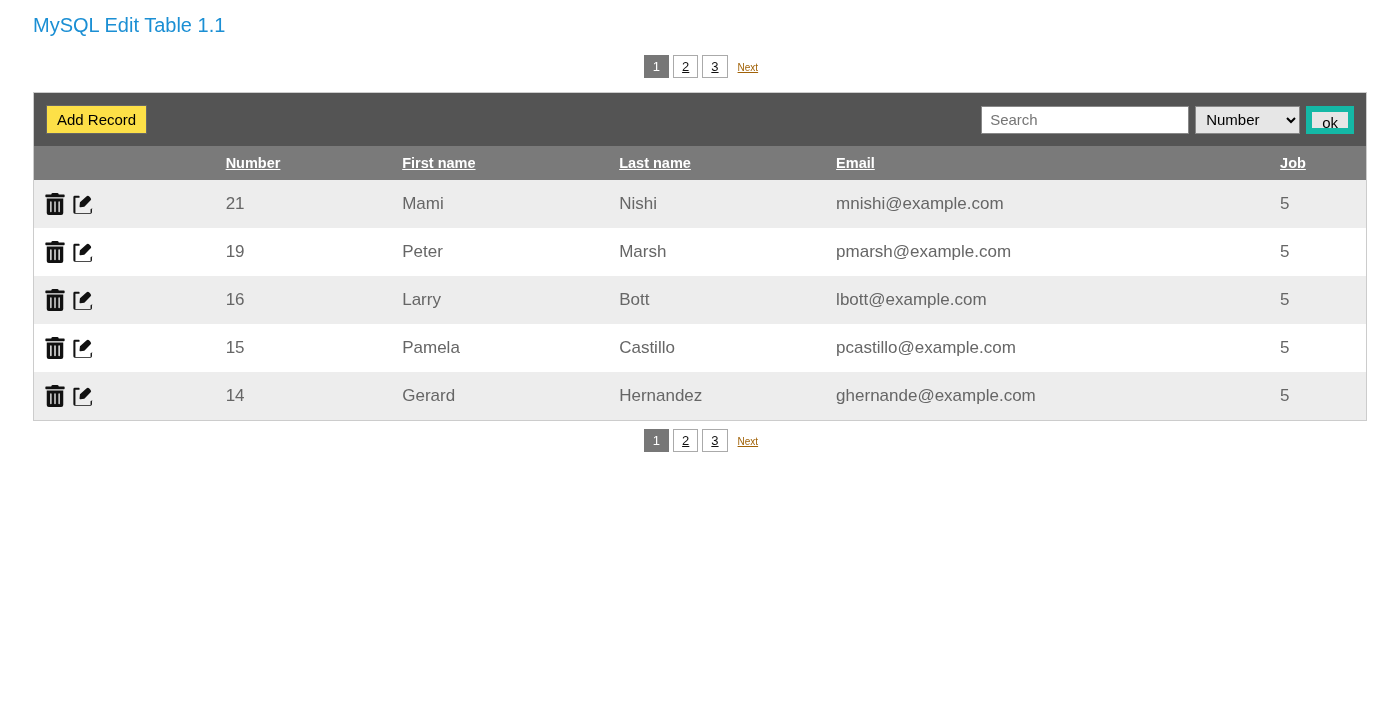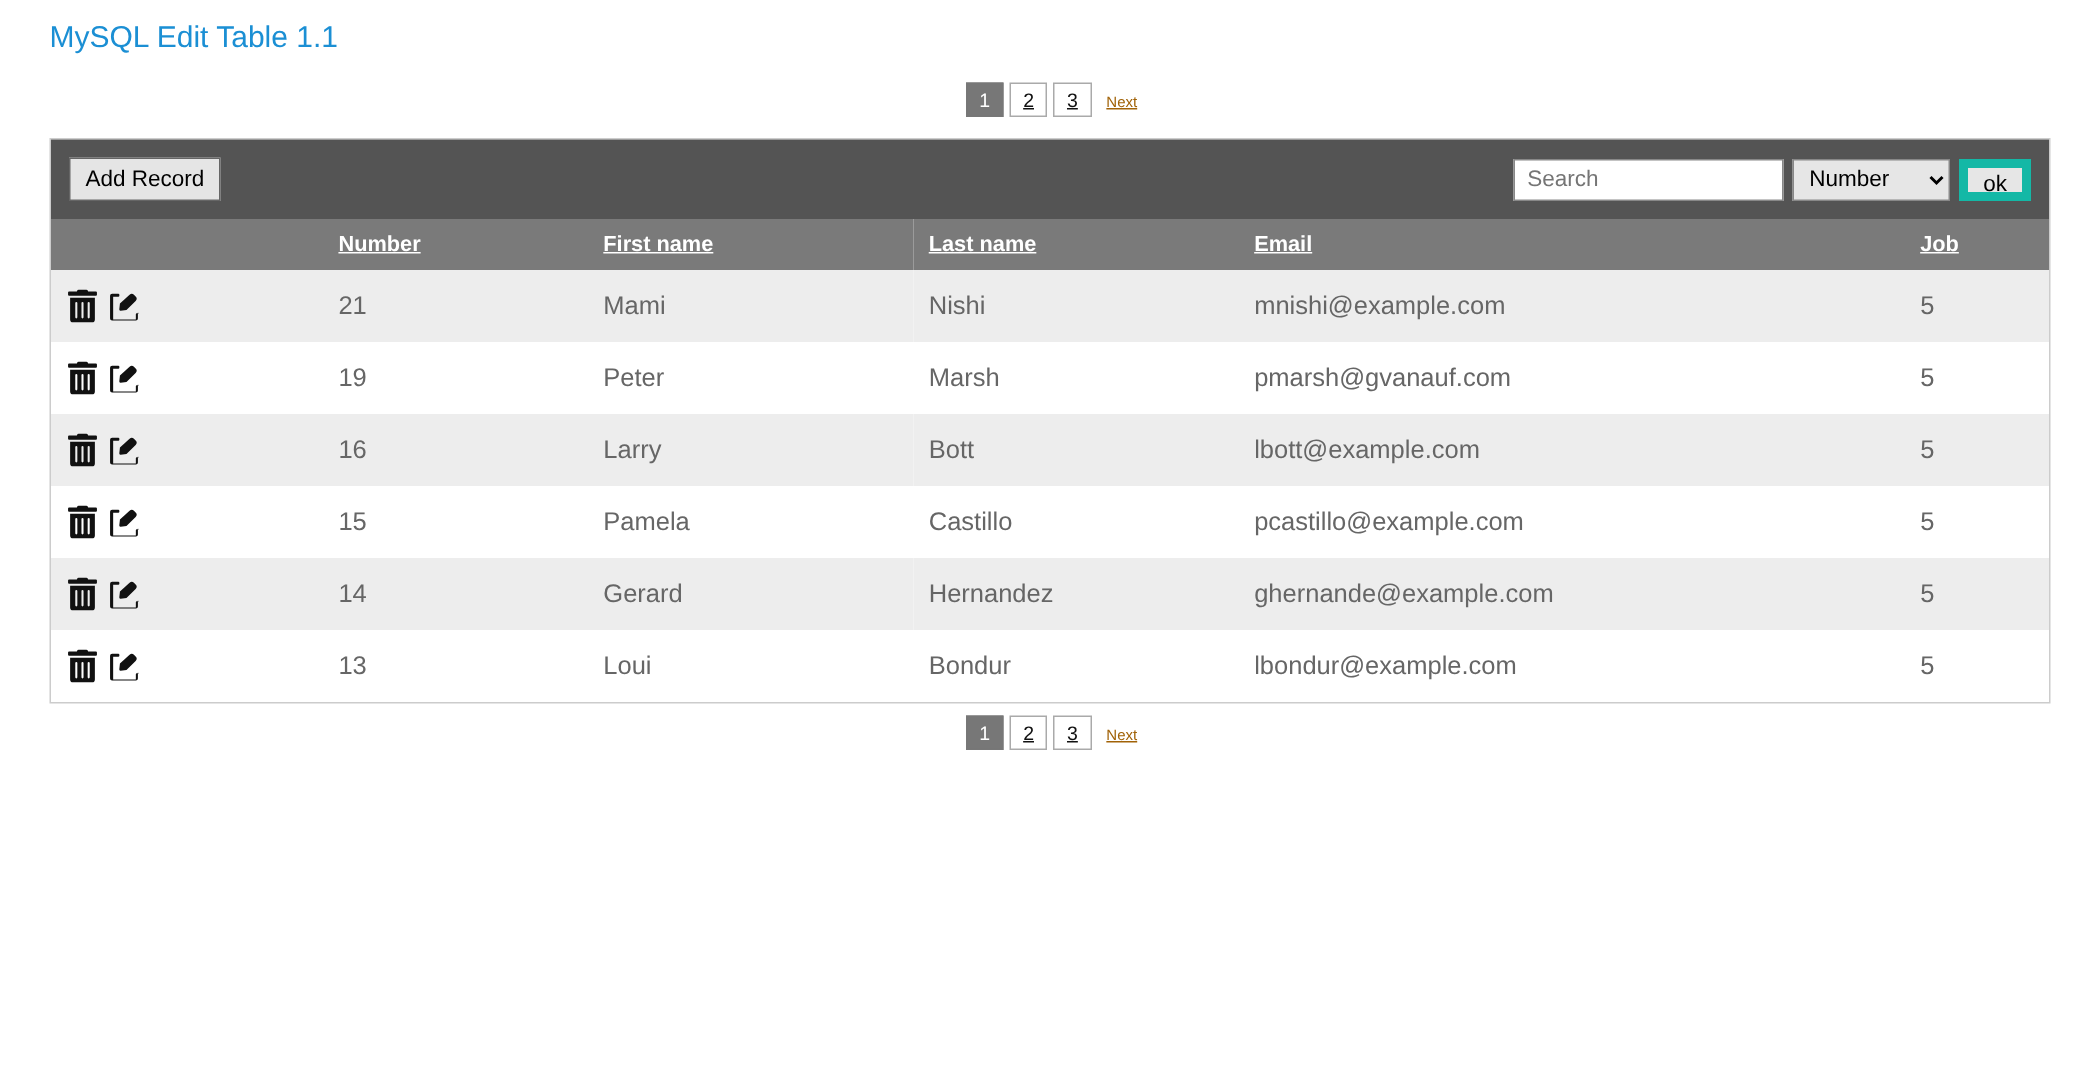--- a/index.html
+++ b/index.html
@@ -50,34 +50,34 @@
     border: 1px solid #ccc;
   }
   .toolbar {
     background: #545454;
     padding: 12px 12px;
     display: flex;
     align-items: center;
     justify-content: space-between;
   }
   .add-btn {
-    background: #e5e5e5;
+    background: #fde047;
     border: 1px solid #666;
     padding: 5px 10px;
     font-size: 15px;
     cursor: pointer;
     font-family: inherit;
   }
   .search-group {
     display: flex;
     align-items: center;
     gap: 6px;
   }
   .search-input {
-    width: 180px;
+    width: 208px;
     height: 28px;
     padding: 4px 8px;
     font-size: 15px;
     border: 1px solid #888;
     font-family: inherit;
   }
   .search-select {
     height: 28px;
     font-size: 15px;
     padding: 2px 6px;
@@ -185,21 +185,21 @@
         </tr>
         <tr>
           <td class="actions"><span class="icon"><svg viewBox="0 0 448 512" fill="currentColor">
                 <path d="M32 464a48 48 0 0048 48h288a48 48 0 0048-48V128H32zm272-256a16 16 0 0132 0v224a16 16 0 01-32 0zm-96 0a16 16 0 0132 0v224a16 16 0 01-32 0zm-96 0a16 16 0 0132 0v224a16 16 0 01-32 0zM432 32H312l-9.4-18.7A24 24 0 00281.1 0H166.8a24 24 0 00-21.5 13.3L136 32H16A16 16 0 000 48v32a16 16 0 0016 16h416a16 16 0 0016-16V48a16 16 0 00-16-16z"></path>
               </svg></span><span class="icon"><svg viewBox="0 0 512 512" fill="currentColor">
                 <path d="M402.6 83.2l26.2 26.2a48 48 0 010 67.9L286.9 319.2l-90.5 10.1a19.2 19.2 0 01-21.2-21.2l10.1-90.5L334.7 83.2a48 48 0 0167.9 0zM464 352v96a32 32 0 01-32 32H64a32 32 0 01-32-32V96a32 32 0 0132-32h96a16 16 0 0116 16v16a16 16 0 01-16 16H80v352h352v-80a16 16 0 0116-16h16a16 16 0 0116 16z"></path>
               </svg></span></td>
           <td>19</td>
           <td>Peter</td>
           <td>Marsh</td>
-          <td>pmarsh@gvanauf.com</td>
+          <td>pmarsh@example.com</td>
           <td>5</td>
         </tr>
         <tr>
           <td class="actions"><span class="icon"><svg viewBox="0 0 448 512" fill="currentColor">
                 <path d="M32 464a48 48 0 0048 48h288a48 48 0 0048-48V128H32zm272-256a16 16 0 0132 0v224a16 16 0 01-32 0zm-96 0a16 16 0 0132 0v224a16 16 0 01-32 0zm-96 0a16 16 0 0132 0v224a16 16 0 01-32 0zM432 32H312l-9.4-18.7A24 24 0 00281.1 0H166.8a24 24 0 00-21.5 13.3L136 32H16A16 16 0 000 48v32a16 16 0 0016 16h416a16 16 0 0016-16V48a16 16 0 00-16-16z"></path>
               </svg></span><span class="icon"><svg viewBox="0 0 512 512" fill="currentColor">
                 <path d="M402.6 83.2l26.2 26.2a48 48 0 010 67.9L286.9 319.2l-90.5 10.1a19.2 19.2 0 01-21.2-21.2l10.1-90.5L334.7 83.2a48 48 0 0167.9 0zM464 352v96a32 32 0 01-32 32H64a32 32 0 01-32-32V96a32 32 0 0132-32h96a16 16 0 0116 16v16a16 16 0 01-16 16H80v352h352v-80a16 16 0 0116-16h16a16 16 0 0116 16z"></path>
               </svg></span></td>
           <td>16</td>
           <td>Larry</td>
@@ -224,30 +224,18 @@
                 <path d="M32 464a48 48 0 0048 48h288a48 48 0 0048-48V128H32zm272-256a16 16 0 0132 0v224a16 16 0 01-32 0zm-96 0a16 16 0 0132 0v224a16 16 0 01-32 0zm-96 0a16 16 0 0132 0v224a16 16 0 01-32 0zM432 32H312l-9.4-18.7A24 24 0 00281.1 0H166.8a24 24 0 00-21.5 13.3L136 32H16A16 16 0 000 48v32a16 16 0 0016 16h416a16 16 0 0016-16V48a16 16 0 00-16-16z"></path>
               </svg></span><span class="icon"><svg viewBox="0 0 512 512" fill="currentColor">
                 <path d="M402.6 83.2l26.2 26.2a48 48 0 010 67.9L286.9 319.2l-90.5 10.1a19.2 19.2 0 01-21.2-21.2l10.1-90.5L334.7 83.2a48 48 0 0167.9 0zM464 352v96a32 32 0 01-32 32H64a32 32 0 01-32-32V96a32 32 0 0132-32h96a16 16 0 0116 16v16a16 16 0 01-16 16H80v352h352v-80a16 16 0 0116-16h16a16 16 0 0116 16z"></path>
               </svg></span></td>
           <td>14</td>
           <td>Gerard</td>
           <td>Hernandez</td>
           <td>ghernande@example.com</td>
           <td>5</td>
         </tr>
-        <tr>
-          <td class="actions"><span class="icon"><svg viewBox="0 0 448 512" fill="currentColor">
-                <path d="M32 464a48 48 0 0048 48h288a48 48 0 0048-48V128H32zm272-256a16 16 0 0132 0v224a16 16 0 01-32 0zm-96 0a16 16 0 0132 0v224a16 16 0 01-32 0zm-96 0a16 16 0 0132 0v224a16 16 0 01-32 0zM432 32H312l-9.4-18.7A24 24 0 00281.1 0H166.8a24 24 0 00-21.5 13.3L136 32H16A16 16 0 000 48v32a16 16 0 0016 16h416a16 16 0 0016-16V48a16 16 0 00-16-16z"></path>
-              </svg></span><span class="icon"><svg viewBox="0 0 512 512" fill="currentColor">
-                <path d="M402.6 83.2l26.2 26.2a48 48 0 010 67.9L286.9 319.2l-90.5 10.1a19.2 19.2 0 01-21.2-21.2l10.1-90.5L334.7 83.2a48 48 0 0167.9 0zM464 352v96a32 32 0 01-32 32H64a32 32 0 01-32-32V96a32 32 0 0132-32h96a16 16 0 0116 16v16a16 16 0 01-16 16H80v352h352v-80a16 16 0 0116-16h16a16 16 0 0116 16z"></path>
-              </svg></span></td>
-          <td>13</td>
-          <td>Loui</td>
-          <td>Bondur</td>
-          <td>lbondur@example.com</td>
-          <td>5</td>
-        </tr>
       </tbody>
   </table>
 
 </div>
 
 <div class="pagination" id="pagination-bottom"><span class="page-btn current">1</span><span class="page-btn">2</span><span class="page-btn">3</span><span class="page-next">Next</span></div>
 
 </body></html>

